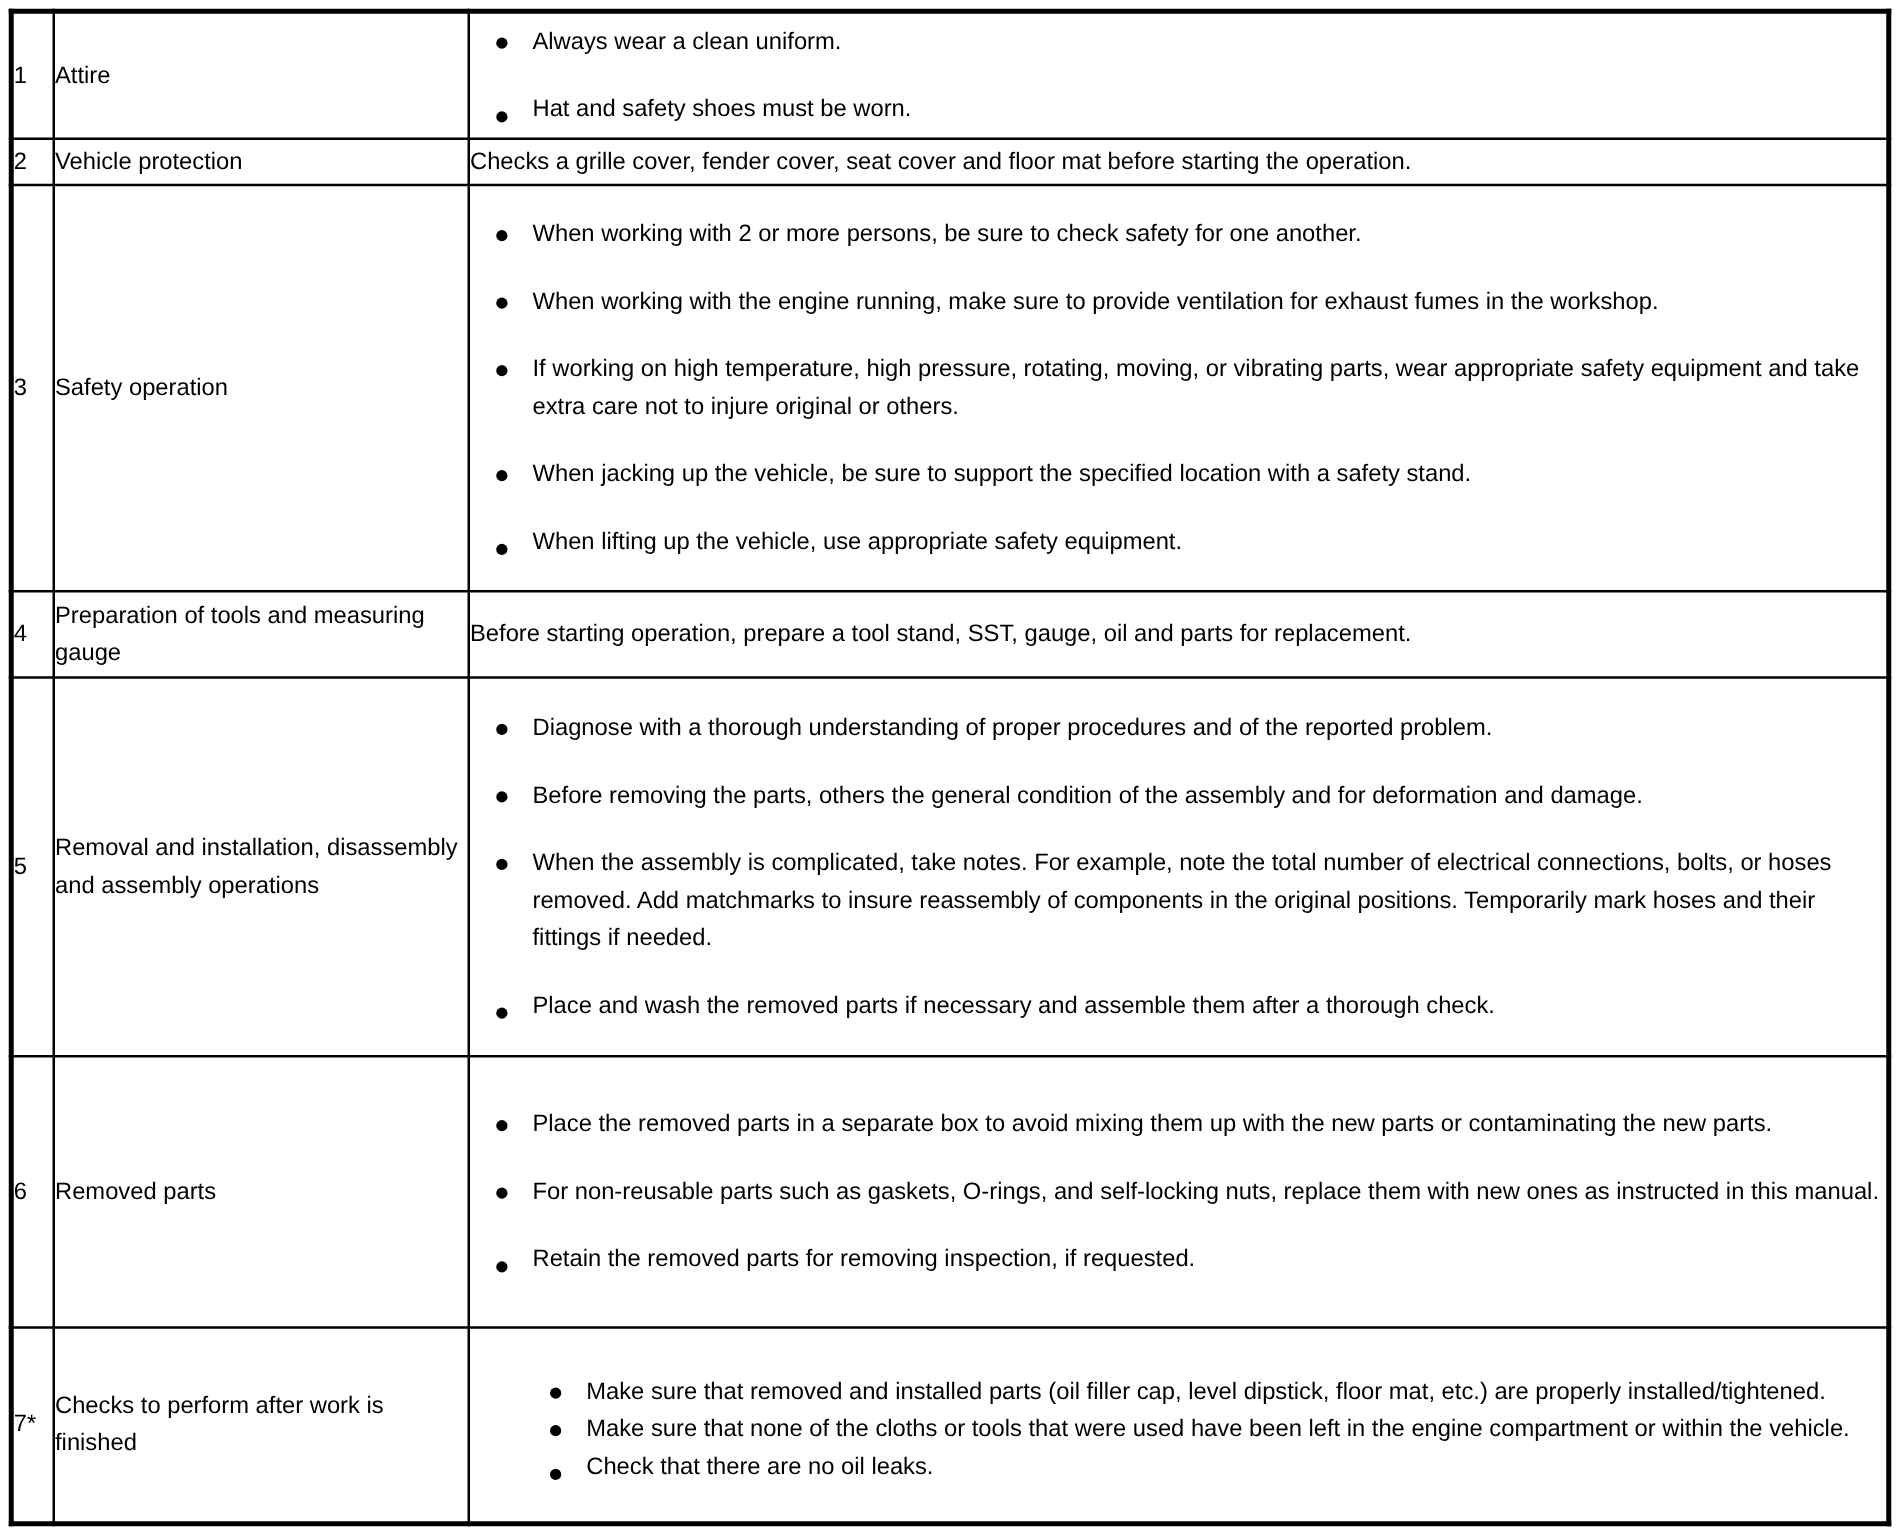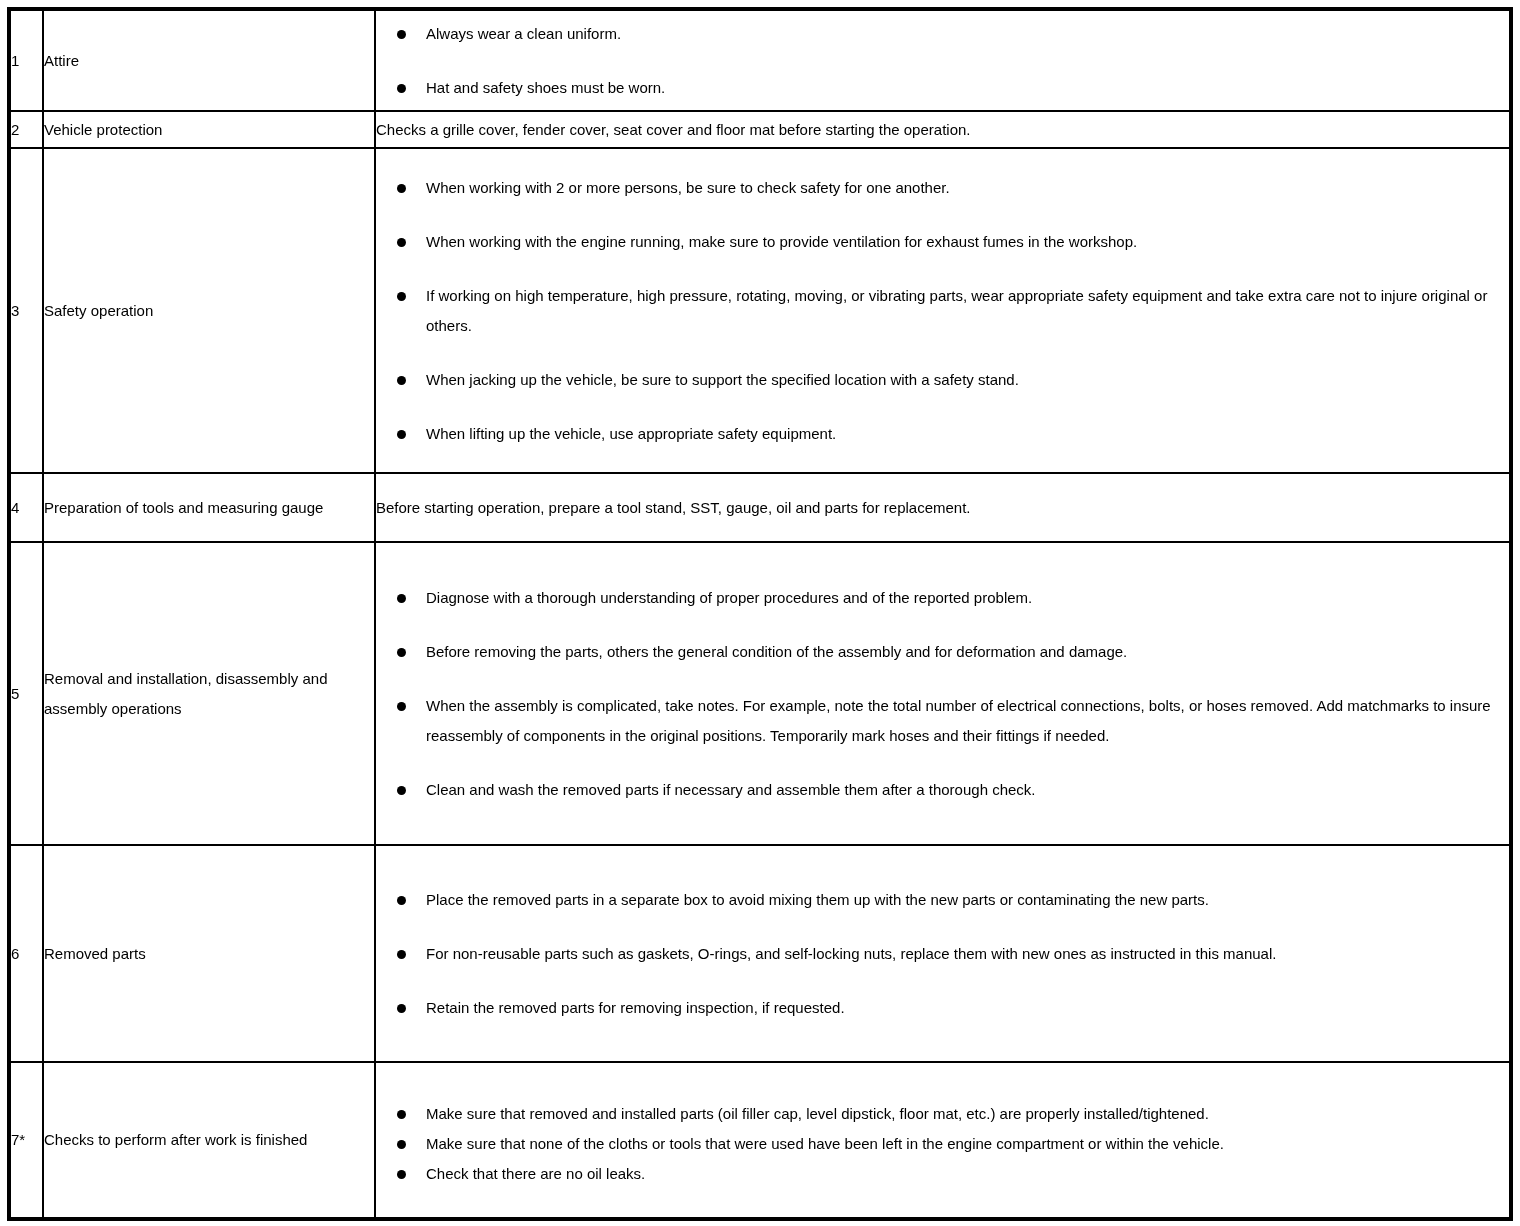--- a/index.html
+++ b/index.html
@@ -7,36 +7,36 @@
   body { font-family: "Liberation Sans", sans-serif; }
   .page { padding: 7px; width: 1520px; }
   table.proc {
     border-collapse: collapse;
     width: 1506px;
     table-layout: fixed;
     border: 4px solid #000;
   }
   table.proc td {
     border: 2px solid #000;
-    font-size: 15px;
+    font-size: 19px;
     line-height: 30px;
     vertical-align: middle;
     padding: 0;
     word-wrap: break-word;
     margin-left: 40px;
   }
   col.c-num { width: 34px; }
   col.c-cat { width: 332px; }
   td.num  { padding: 2px 2px 2px 7px; }
   td.cat  { padding: 2px 8px 2px 7px; }
   td.content { vertical-align: top; padding: 12px 10px 8px 6px; }
   td.plain   { vertical-align: middle; padding: 2px 10px 2px 6px; }
   .item { display: flex; margin-bottom: 24px; }
-  .item:last-child { margin-bottom: 0; }
-  td.content.tight { padding-top: 7px; }
+  .item:last-child { margin-bottom: 0; align-items: center; }
+  td.content.tight { padding-top: 7px; padding-left: 43px; }
   td.content.tight .item { margin-bottom: 0; }
   .bullet {
     flex: 0 0 9px;
     width: 9px; height: 9px;
     background: #000;
     border-radius: 50%;
     margin: 11px 20px 0 21px;
   }
   .itext { flex: 1; }
   tr.r0 { height: 102px; }
@@ -124,21 +124,21 @@
         <div class="item">
           <span class="bullet"></span>
           <span class="itext">Before removing the parts, others the general condition of the assembly and for deformation and damage.</span>
         </div>
         <div class="item">
           <span class="bullet"></span>
           <span class="itext">When the assembly is complicated, take notes. For example, note the total number of electrical connections, bolts, or hoses removed. Add matchmarks to insure reassembly of components in the original positions. Temporarily mark hoses and their fittings if needed.</span>
         </div>
         <div class="item">
           <span class="bullet"></span>
-          <span class="itext">Clean and wash the removed parts if necessary and assemble them after a thorough check.</span>
+          <span class="itext">Place and wash the removed parts if necessary and assemble them after a thorough check.</span>
         </div>
       </td>
     </tr>
 
     <tr class="r5">
       <td class="num">6</td>
       <td class="cat">Removed parts</td>
       <td class="content">
         <div class="item">
           <span class="bullet"></span>

